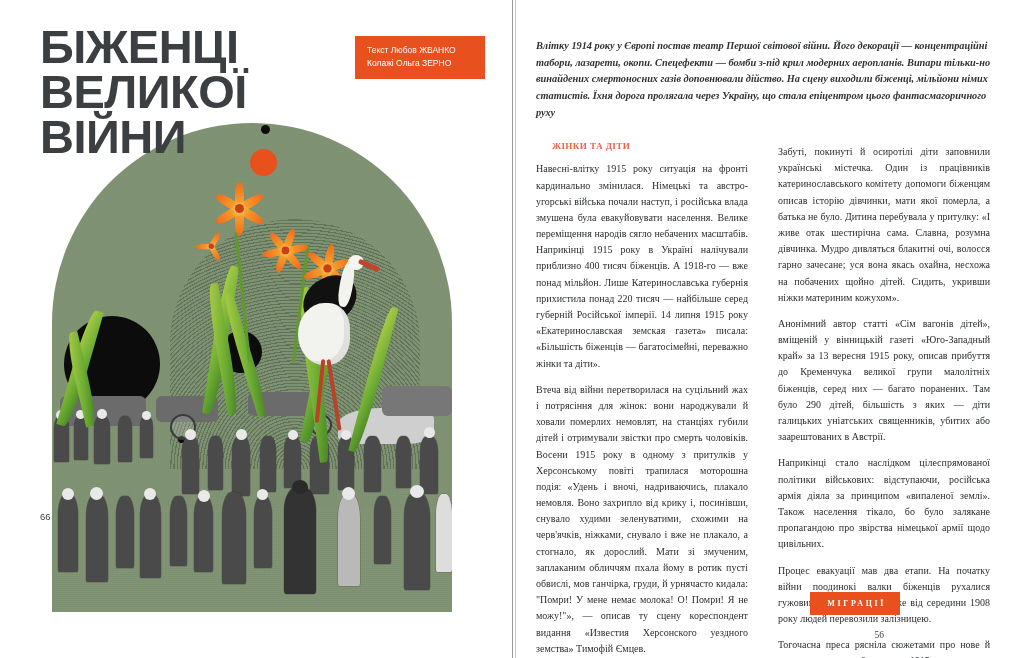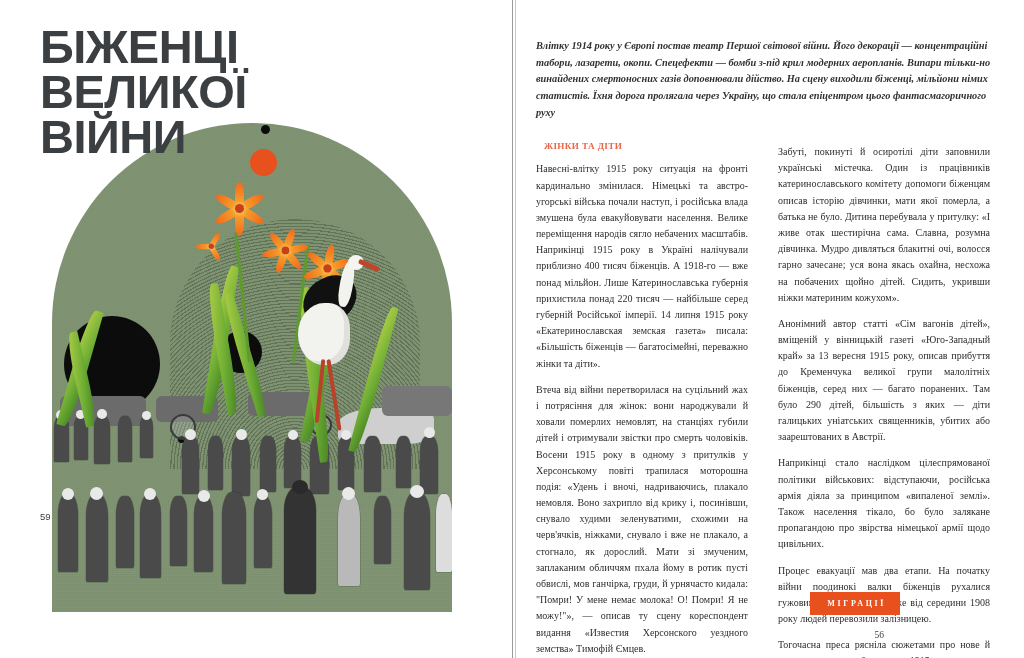--- a/index.html
+++ b/index.html
@@ -256,21 +256,21 @@
     display: flex;
     gap: 30px;
   }
   .col { width: 212px; }
   .kicker {
     font-size: 9.2px;
     font-weight: bold;
     letter-spacing: .35px;
     color: #e8664a;
     line-height: 1.45;
-    margin: 0 0 8px 8px;
+    margin: 0 0 8px 16px;
     text-transform: uppercase;
     white-space: pre-line;
   }
   .kicker.spaced { margin-top: 14px; }
   .para {
     font-size: 10px;
     line-height: 1.62;
     color: #2b2d2f;
     margin: 4px 0 10px 0;
     text-align: justify;
@@ -302,20 +302,24 @@
 <body>
 
 <div id="spread">
 
   <div class="page-left">
 
     <div class="headline">БІЖЕНЦІ
 ВЕЛИКОЇ
 ВІЙНИ</div>
 
+    <div class="credit-box">
+      <div>Текст Любов ЖВАНКО</div>
+      <div>Колажі Ольга ЗЕРНО</div>
+    </div>
 
     <div class="arch-wrap">
       <div class="arch">
         <div class="grain"></div>
         <div class="moire"></div>
 
         <div class="dot dot-black-sm-top"></div>
         <div class="dot dot-orange"></div>
         <div class="dot dot-black-big"></div>
         <div class="dot dot-black-mid"></div>
@@ -432,21 +436,21 @@
           <div class="stork-body" style="left:2px;  top:48px;"></div>
           <div class="stork-neck" style="left:44px; top:6px;"></div>
           <div class="stork-head" style="left:52px; top:0px;"></div>
           <div class="stork-beak" style="left:62px; top:8px;"></div>
           <div class="stork-leg" style="left:22px; top:104px; height:64px; transform:rotate(6deg);"></div>
           <div class="stork-leg" style="left:36px; top:104px; height:72px; transform:rotate(-9deg);"></div>
         </div>
       </div>
     </div>
 
-    <div class="folio folio-left">59</div>
+    <div class="folio folio-left">66</div>
   </div>
 
   <div class="gutter"></div>
   <div class="gutter g2"></div>
 
   <div class="page-right">
 
     <div class="intro">Влітку 1914 року у Європі постав театр Першої світової війни. Його декорації — концентраційні табори, лазарети, окопи. Спецефекти — бомби з-під крил модерних аеропланів. Випари тільки-но винайдених смертоносних газів доповнювали дійство. На сцену виходили біженці, мільйони німих статистів. Їхня дорога пролягала через Україну, що стала епіцентром цього фантасмагоричного руху</div>
 
     <div class="cols">

